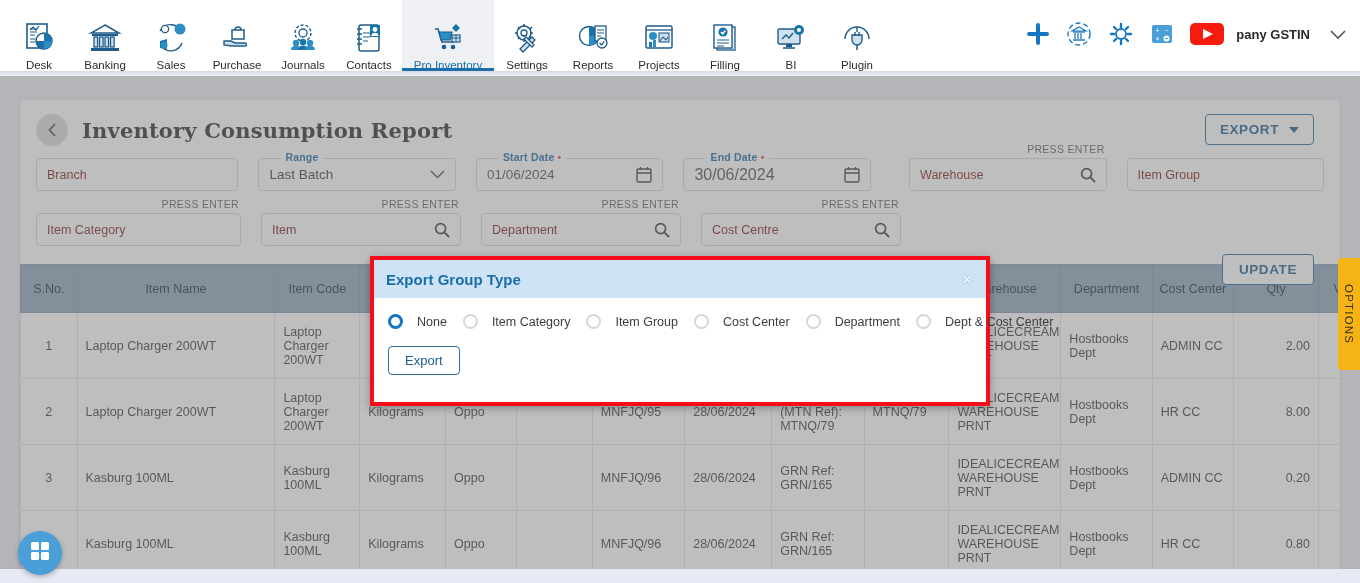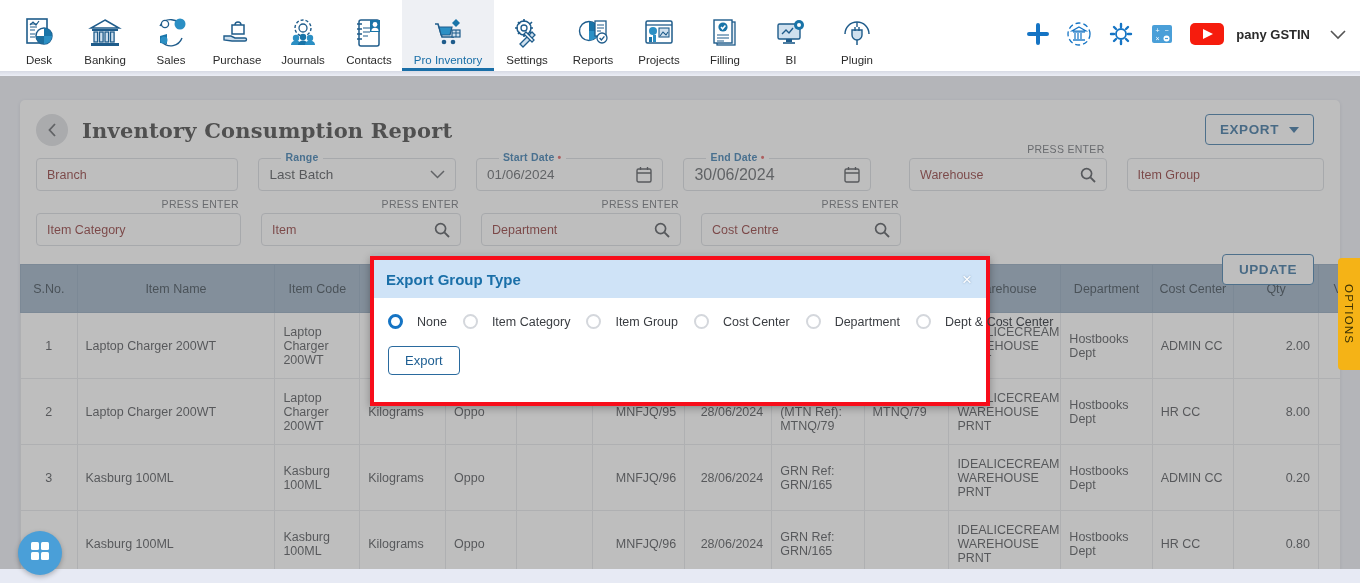--- a/index.html
+++ b/index.html
@@ -15,21 +15,21 @@
   
   .topnav {
     position: absolute; top: 0; left: 0; width: 1360px; height: 71px;
     background: #ffffff;
     display: flex; align-items: flex-start;
     z-index: 40;
   }
   .nav-items { display: flex; align-items: flex-start; padding-left: 6px; }
   .nav-item {
     width: 66px; height: 71px;
-    display: flex; flex-direction: column; align-items: center; justify-content: center;
+    display: flex; flex-direction: column; align-items: center; justify-content: flex-end;
     padding-top: 8px;
     cursor: pointer;
     position: relative;
   }
   .nav-item.wide { width: 92px; }
   .nav-item .ico { height: 40px; display:flex; align-items:center; justify-content:center; }
   .nav-item .lbl {
     font-size: 11.5px; color: #2b2b2b; margin-top: 1px; white-space: nowrap;
     font-weight: 400;
   }
@@ -134,21 +134,21 @@
     border: 1px solid #8099b2; padding: 7px 6px; text-align: center;
     height: 48px; vertical-align: middle;
   }
   table.rpt td {
     border: 1px solid #e3e5e9; font-size: 12.5px; color: #3a3d42;
     padding: 9px 8px; vertical-align: middle; background: #fff;
     height: 66px;
   }
   td.c { text-align: center; }
   td.r { text-align: right; }
-  td.lnk { color: #2a6f9c; text-align:right; }
+  td.lnk { color: #2a6f9c; text-align:left; }
 
   
   .options-tab {
     position: absolute; right: 0; top: 258px; width: 22px; height: 112px;
     background: #f5b316; border-radius: 4px 0 0 4px;
     z-index: 25; cursor: pointer;
     display: flex; align-items: center; justify-content: center;
   }
   .options-tab span {
     writing-mode: vertical-rl; font-size: 11.5px; letter-spacing: 1.2px;

